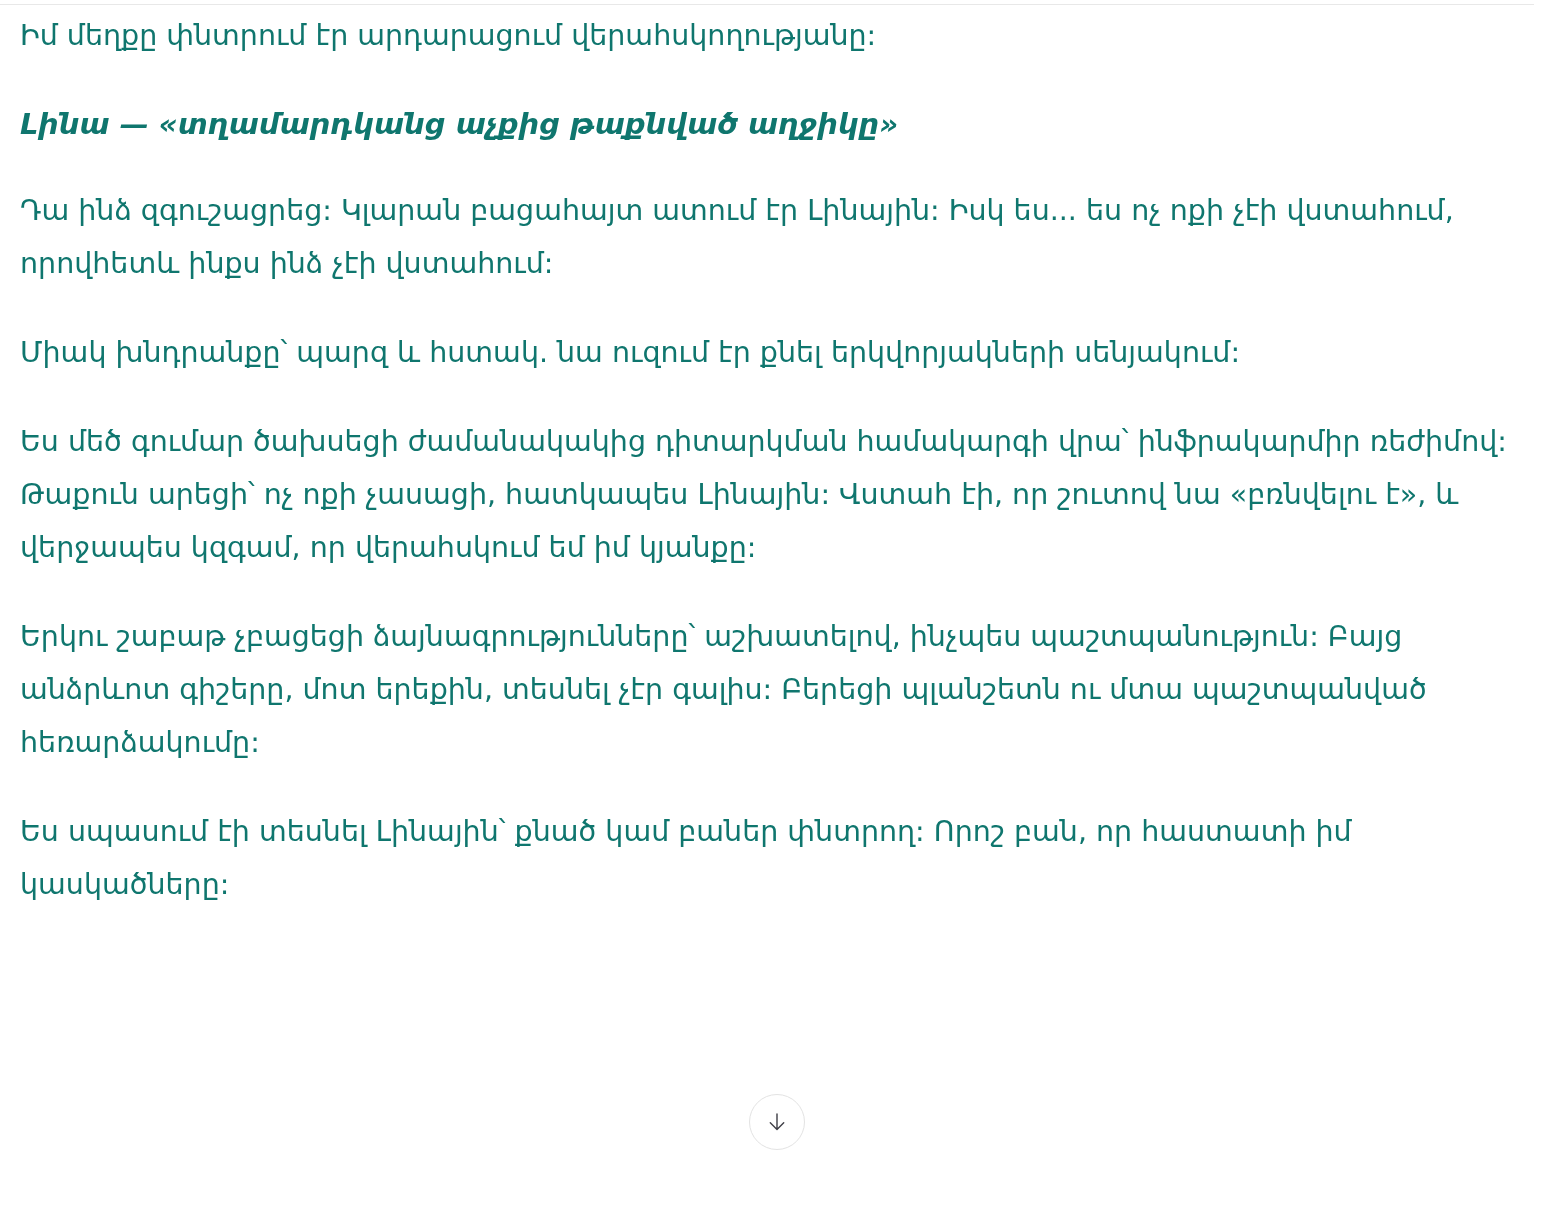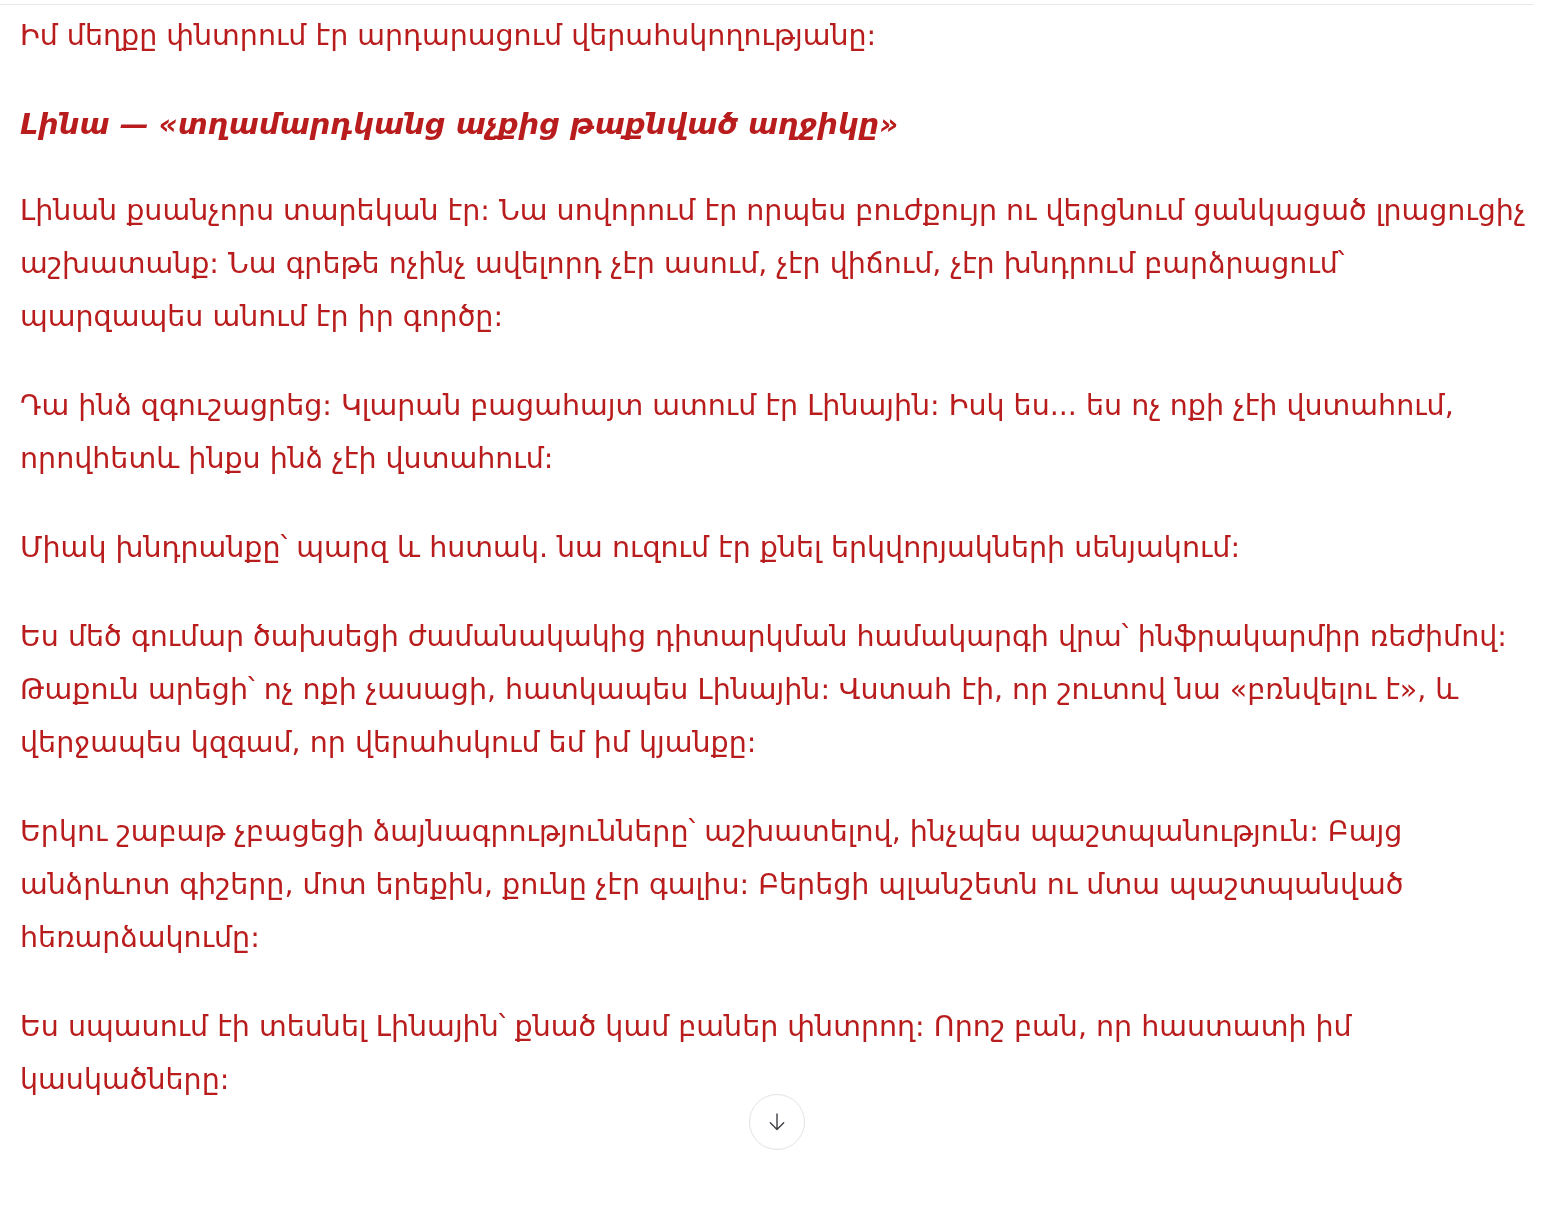--- a/index.html
+++ b/index.html
@@ -9,21 +9,21 @@
     width: 1554px;
     height: 1220px;
     background: #ffffff;
     overflow: hidden;
   }
   .page {
     position: relative;
     width: 1554px;
     height: 1066px;
     font-family: "DejaVu Sans", "Liberation Sans", sans-serif;
-    color: #b91c1c;
+    color: #0f766e;
     background: #ffffff;
     padding-left: 48px;
   }
   .top-divider {
     position: absolute;
     top: 4px;
     left: 0;
     width: 1534px;
     height: 1px;
     background: #e8e8e8;
@@ -71,25 +71,24 @@
 </style>
 </head>
 <body>
 
 <div class="page">
   <div class="top-divider"></div>
 
   <div class="content">
     <p>Իմ մեղքը փնտրում էր արդարացում վերահսկողությանը:</p>
     <h3>Լինա — «տղամարդկանց աչքից թաքնված աղջիկը»</h3>
-    <p>Լինան քսանչորս տարեկան էր: Նա սովորում էր որպես բուժքույր ու վերցնում ցանկացած լրացուցիչ աշխատանք: Նա գրեթե ոչինչ ավելորդ չէր ասում, չէր վիճում, չէր խնդրում բարձրացում՝ պարզապես անում էր իր գործը:</p>
     <p>Դա ինձ զգուշացրեց: Կլարան բացահայտ ատում էր Լինային: Իսկ ես... ես ոչ ոքի չէի վստահում, որովհետև ինքս ինձ չէի վստահում:</p>
     <p>Միակ խնդրանքը՝ պարզ և հստակ. նա ուզում էր քնել երկվորյակների սենյակում:</p>
     <p>Ես մեծ գումար ծախսեցի ժամանակակից դիտարկման համակարգի վրա՝ ինֆրակարմիր ռեժիմով: Թաքուն արեցի՝ ոչ ոքի չասացի, հատկապես Լինային: Վստահ էի, որ շուտով նա «բռնվելու է», և վերջապես կզգամ, որ վերահսկում եմ իմ կյանքը:</p>
-    <p>Երկու շաբաթ չբացեցի ձայնագրությունները՝ աշխատելով, ինչպես պաշտպանություն: Բայց անձրևոտ գիշերը, մոտ երեքին, քունը չէր գալիս: Բերեցի պլանշետն ու մտա պաշտպանված հեռարձակումը:</p>
+    <p>Երկու շաբաթ չբացեցի ձայնագրությունները՝ աշխատելով, ինչպես պաշտպանություն: Բայց անձրևոտ գիշերը, մոտ երեքին, տեսնել չէր գալիս: Բերեցի պլանշետն ու մտա պաշտպանված հեռարձակումը:</p>
     <p>Ես սպասում էի տեսնել Լինային՝ քնած կամ բաներ փնտրող: Որոշ բան, որ հաստատի իմ կասկածները:</p>
   </div>
 
   <button class="scroll-btn">
     <span>
       <svg width="26" height="26" viewBox="0 0 24 24" fill="none">
         <path d="M12 4.5 V18.5 M5.8 12.8 L12 19 L18.2 12.8" stroke="#3f3f46" stroke-width="1.3" stroke-linecap="round" stroke-linejoin="round"></path>
       </svg>
     </span>
   </button>

